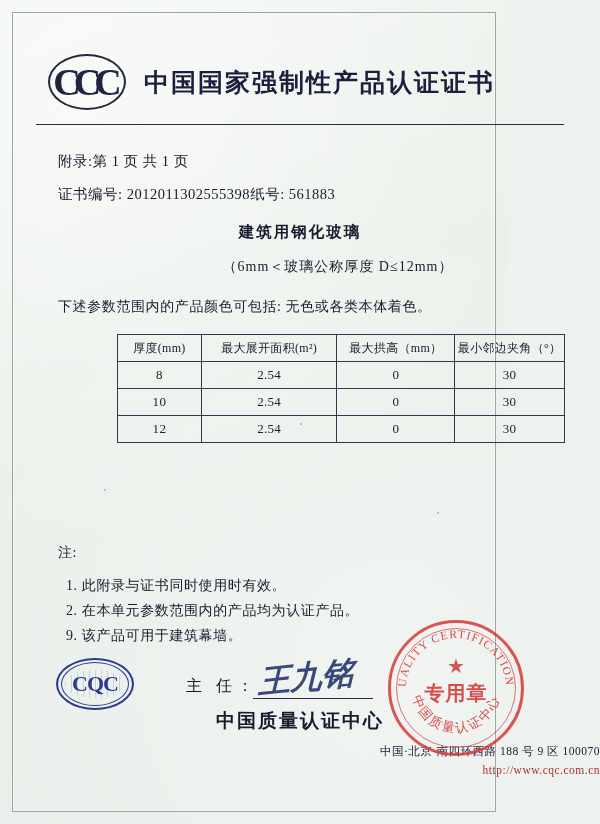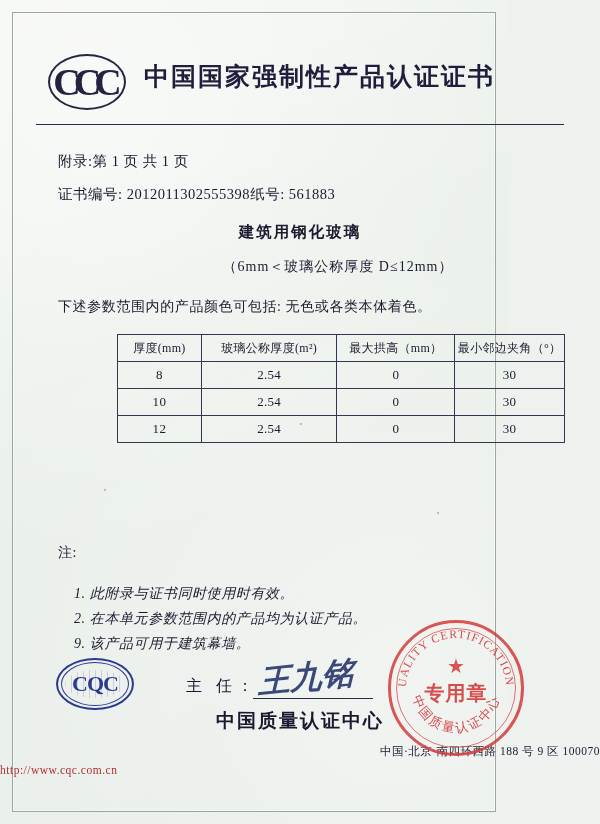--- a/index.html
+++ b/index.html
@@ -62,21 +62,21 @@
     font-size: 38px;
     font-weight: bold;
     font-family: "Liberation Serif", serif;
     color: #232340;
     padding-right: 6px;
     box-sizing: border-box;
   }
   .title {
     position: absolute;
     left: 104px;
-    top: 8px;
+    top: 14px;
     font-size: 25px;
     letter-spacing: 2px;
     font-weight: bold;
     color: #1e1e3c;
     white-space: nowrap;
   }
   .hr-top {
     position: absolute;
     left: 36px;
     top: 124px;
@@ -159,24 +159,23 @@
   .notes {
     position: absolute;
     left: 58px;
     top: 540px;
     font-size: 14px;
     line-height: 25px;
     letter-spacing: 0.6px;
   }
   .notes .nt-head { margin-bottom: 2px; }
   .notes ol {
-    margin: 16px;
+    margin: 8px;
     padding: 0;
     list-style: none;
-    font-style: italic;
   }
   .notes li { white-space: nowrap; }
 
   
   .cqc-badge {
     position: absolute;
     left: 56px;
     top: 658px;
     width: 78px;
     height: 52px;
@@ -262,21 +261,21 @@
     width: 600px;
     text-align: right;
     font-size: 11.5px;
     letter-spacing: 0.5px;
   }
   .website {
     position: absolute;
     left: 0;
     top: 764px;
     width: 600px;
-    text-align: left;
+    text-align: right;
     font-size: 11.5px;
     color: #b03030;
     letter-spacing: 0.5px;
   }
 
   
   .seal {
     position: absolute;
     left: 388px;
     top: 620px;
@@ -373,21 +372,21 @@
   <table class="params">
     <colgroup>
         <col class="c1">
         <col class="c2">
         <col class="c3">
         <col class="c4">
       </colgroup>
     <thead>
       <tr>
         <th>厚度(mm)</th>
-        <th>玻璃公称厚度(m²)</th>
+        <th>最大展开面积(m²)</th>
         <th>最大拱高（mm）</th>
         <th>最小邻边夹角（°）</th>
       </tr>
     </thead>
     <tbody>
       <tr>
         <td>8</td>
         <td>2.54</td>
         <td>0</td>
         <td>30</td>

